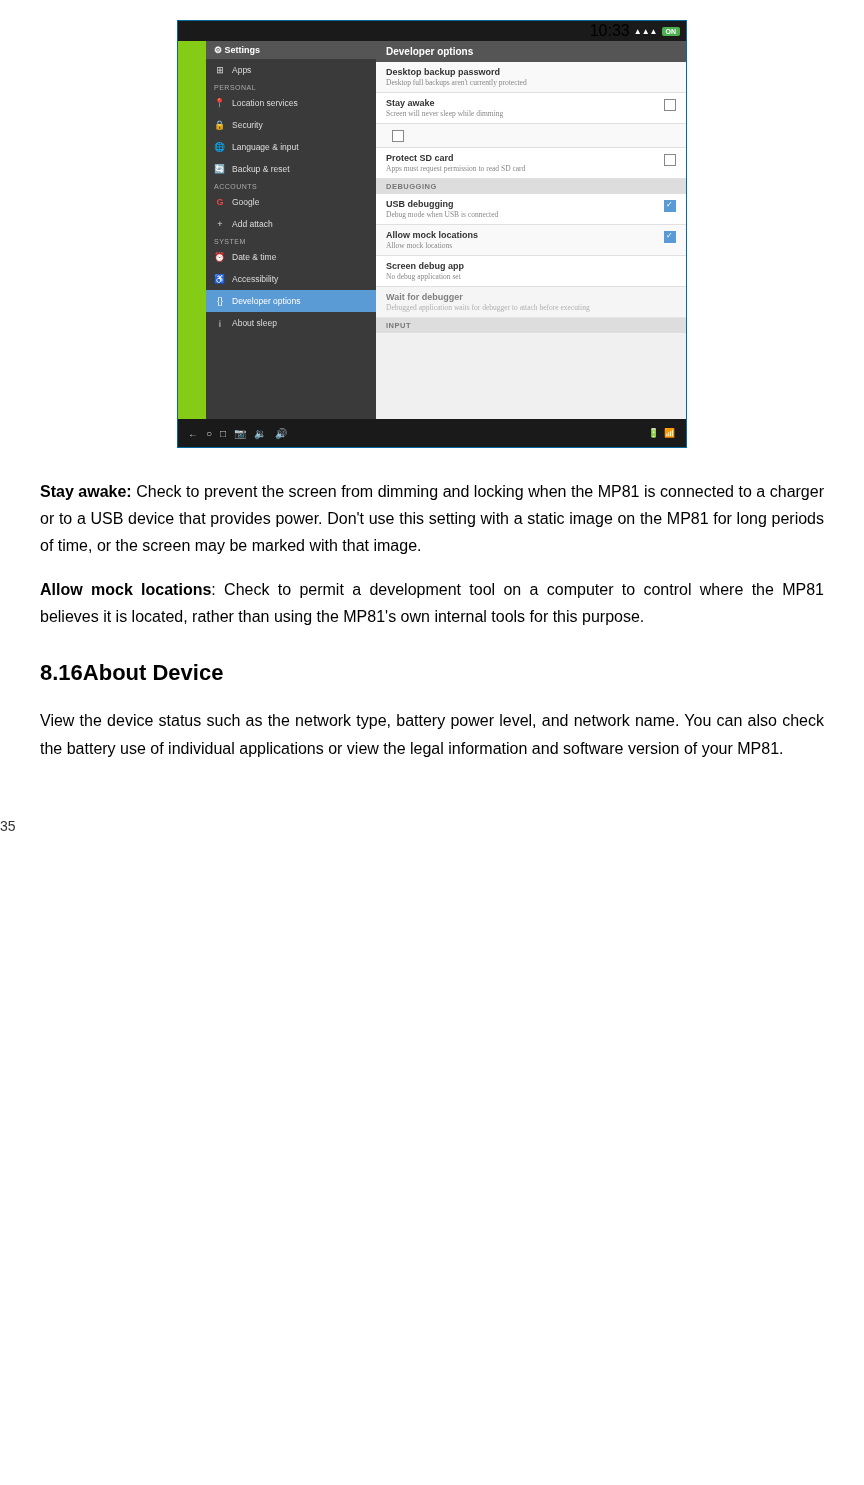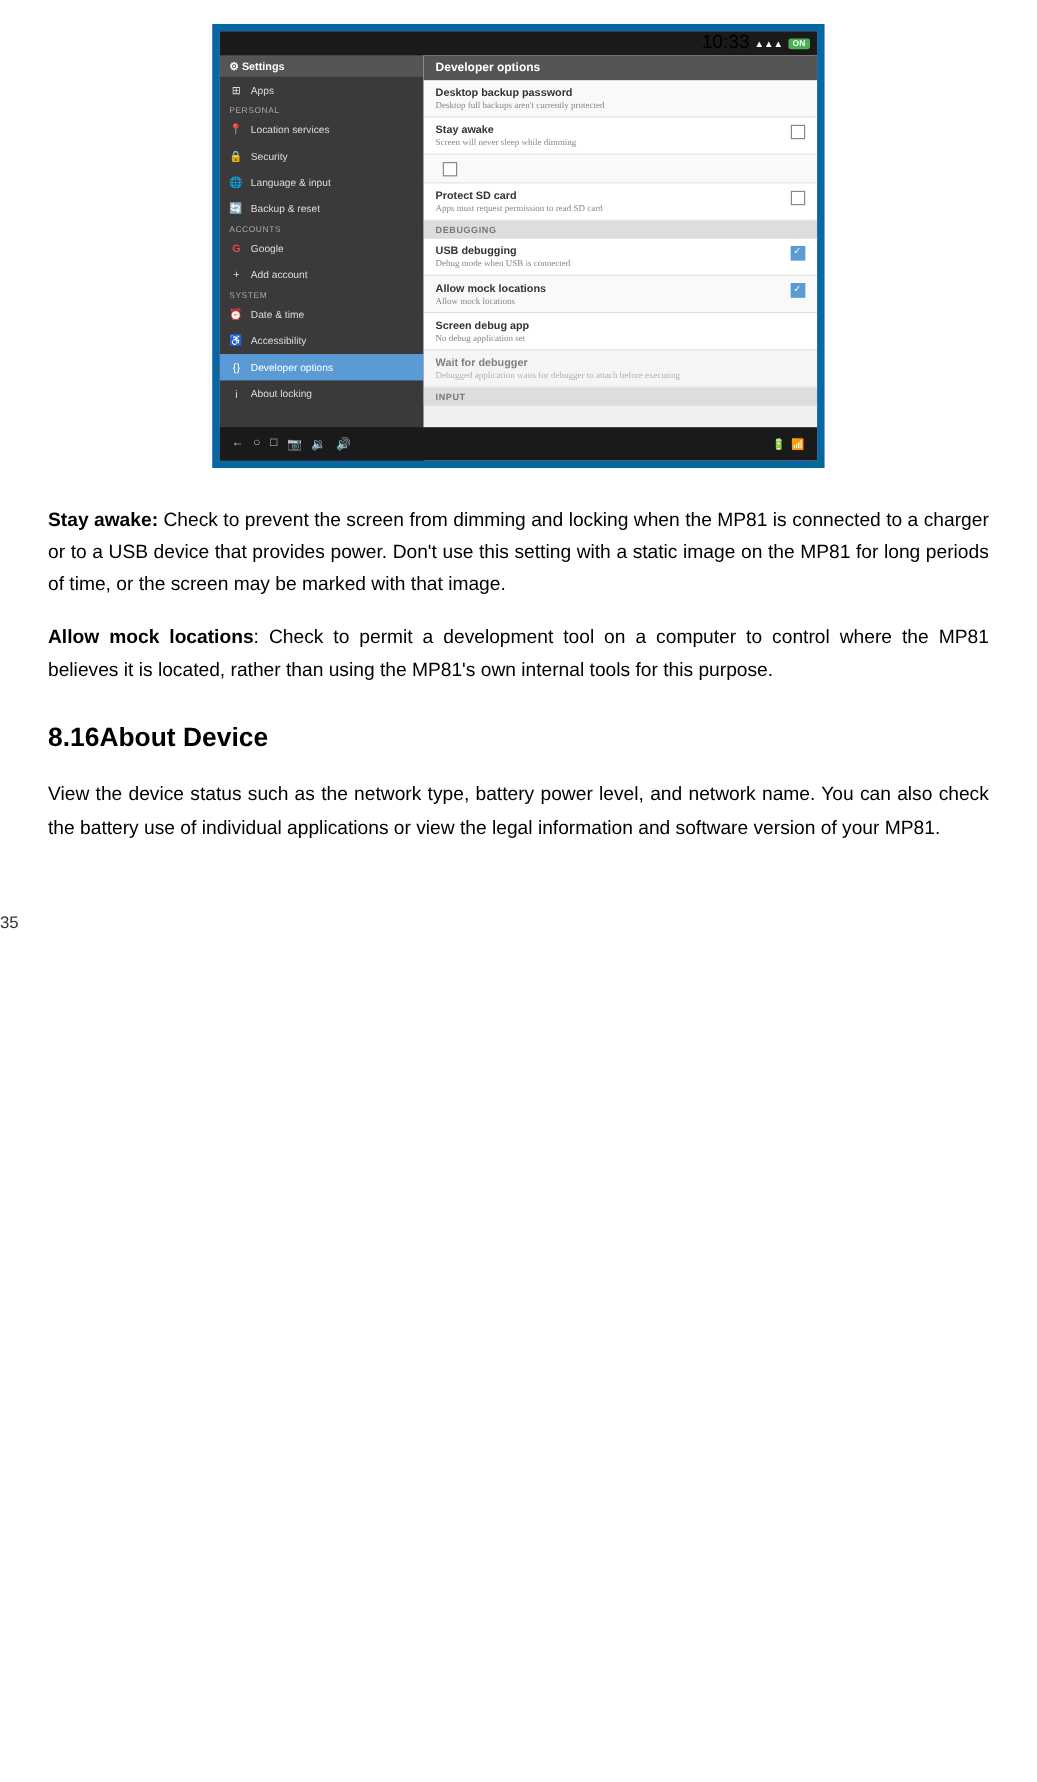--- a/index.html
+++ b/index.html
@@ -13,23 +13,23 @@
 
     
     .screenshot-container {
       display: flex;
       justify-content: center;
       padding: 20px 30px 10px 30px;
     }
 
     .device-screenshot {
       width: 510px;
-      height: 370px;
-      border: 6px solid #0369a1;
-      background: #d946ef;
+      height: 428px;
+      border: 1px solid #0369a1;
+      background: #84cc16;
       display: flex;
       flex-direction: row;
       overflow: hidden;
       position: relative;
     }
 
     
     .status-bar {
       position: absolute;
       top: 0;
@@ -58,20 +58,21 @@
       margin-left: 4px;
     }
 
     
     .screen-content {
       display: flex;
       flex-direction: row;
       margin-top: 20px;
       width: 100%;
       height: calc(100% - 20px);
+      padding-left: 28px;
     }
 
     
     .sidebar {
       width: 170px;
       background: #3a3a3a;
       height: 100%;
       overflow: hidden;
       flex-shrink: 0;
     }
@@ -292,40 +293,40 @@
         </div>
 
         <div class="sidebar-section-label">ACCOUNTS</div>
 
         <div class="sidebar-item">
           <span class="item-icon" style="color:#e44; font-weight:bold; font-size:9px;">G</span>
           <span>Google</span>
         </div>
         <div class="sidebar-item">
           <span class="item-icon">+</span>
-          <span>Add account</span>
+          <span>Add attach</span>
         </div>
 
         <div class="sidebar-section-label">SYSTEM</div>
 
         <div class="sidebar-item">
           <span class="item-icon">⏰</span>
           <span>Date &amp; time</span>
         </div>
         <div class="sidebar-item">
           <span class="item-icon">♿</span>
           <span>Accessibility</span>
         </div>
         <div class="sidebar-item active">
           <span class="item-icon">{}</span>
           <span>Developer options</span>
         </div>
         <div class="sidebar-item">
           <span class="item-icon">ℹ</span>
-          <span>About locking</span>
+          <span>About sleep</span>
         </div>
       </div>
 
       <div class="content-panel">
         <div class="content-header">Developer options</div>
 
         <div class="option-row">
           <div class="option-text">
             <div class="option-title">Desktop backup password</div>
             <div class="option-desc">Desktop full backups aren't currently protected</div>

